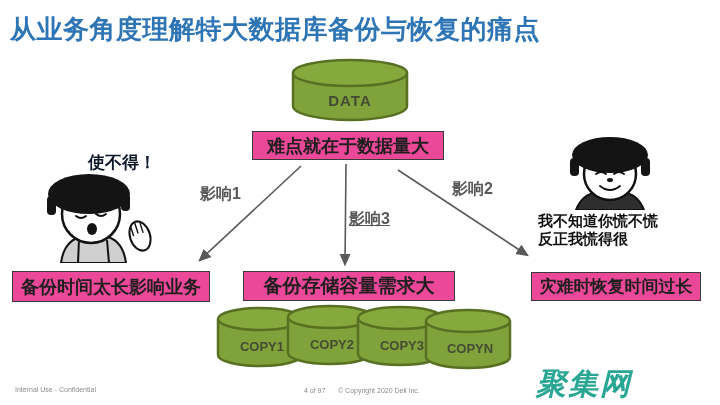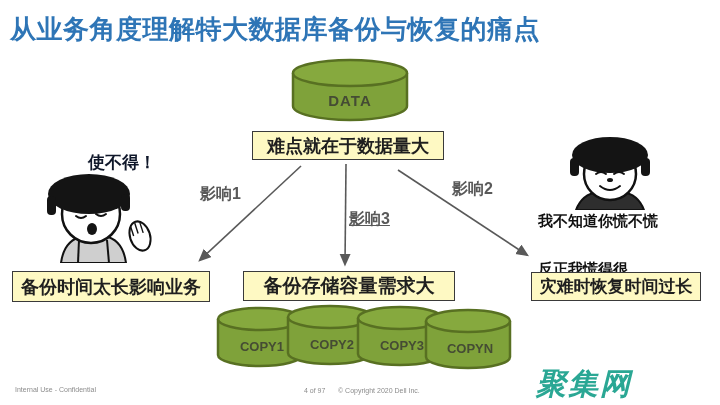--- a/index.html
+++ b/index.html
@@ -1,36 +1,36 @@
 <!DOCTYPE html>
 <html><head>
 <meta charset="utf-8">
 <style>
   html,body{margin:0;padding:0;background:#fff;}
   .slide{position:relative;width:720px;height:405px;background:#ffffff;overflow:hidden;
          font-family:"Liberation Sans","DejaVu Sans",sans-serif;border-radius:7px;}
   .title{position:absolute;left:10px;top:12px;font-size:26px;font-weight:bold;
          color:#2E75B6;white-space:nowrap;letter-spacing:0.5px;}
-  .label-box{position:absolute;border:1.5px solid #3a3a3a;background:#fef9c3;
+  .label-box{position:absolute;border:1.5px solid #3a3a3a;background:#ec4899;
          display:flex;align-items:center;justify-content:center;
          font-weight:bold;color:#1f1f1f;white-space:nowrap;}
   .difficulty-box{left:252px;top:131px;width:190px;height:27px;font-size:18px;}
   .impact-box-1{left:12px;top:271px;width:196px;height:29px;font-size:18px;}
   .impact-box-2{left:243px;top:271px;width:210px;height:28px;font-size:19px;}
   .impact-box-3{left:531px;top:272px;width:168px;height:27px;font-size:17px;}
   .arrow-label{position:absolute;color:#595959;font-size:16px;font-weight:bold;white-space:nowrap;text-align:center;}
   .arrow-label-1{left:200px;top:184px;}
   .arrow-label-3{left:349px;top:209px;text-decoration:underline;}
   .arrow-label-2{left:452px;top:179px;}
   .overlay-svg{position:absolute;left:0;top:0;pointer-events:none;}
   .meme-caption-left{position:absolute;left:88px;top:151px;font-size:17px;font-weight:bold;color:#0f172a;}
   .meme-caption-right{position:absolute;left:538px;width:150px;text-align:left;
          font-size:15px;font-weight:bold;color:#111;line-height:18px;white-space:nowrap;}
   .meme-caption-right.l1{top:212px;}
-  .meme-caption-right.l2{top:230px;margin-top:30px;}
+  .meme-caption-right.l2{top:230px;}
   .footer-text{position:absolute;font-size:7px;color:#8c8c8c;white-space:nowrap;}
   .footer-left{left:15px;top:386px;}
   .footer-page{left:304px;top:387px;}
   .footer-copy{left:338px;top:387px;}
   .watermark{position:absolute;left:536px;top:364px;font-size:30px;font-weight:900;
          font-style:italic;color:#2AA794;letter-spacing:2px;white-space:nowrap;}
   .cyl-label{font-weight:bold;fill:#454c34;font-family:"Liberation Sans",sans-serif;}
 </style>
 </head>
 <body>

